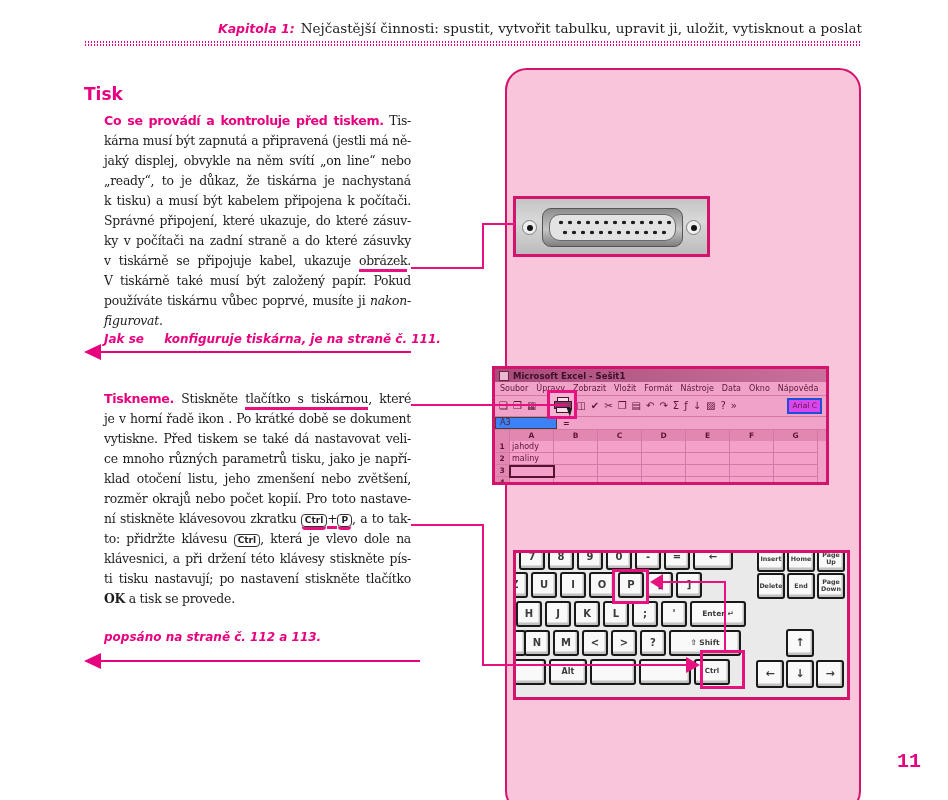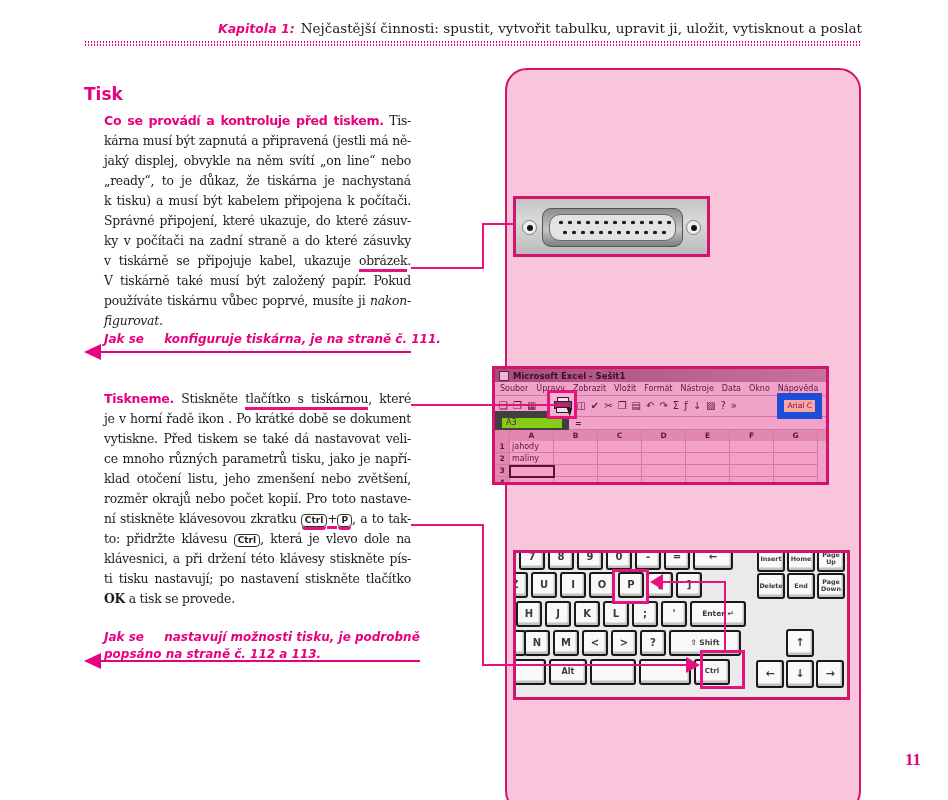--- a/index.html
+++ b/index.html
@@ -95,26 +95,26 @@
   .xtitle{height:13px;background:linear-gradient(90deg,#a84d79,#c9719c);display:flex;
           align-items:center;gap:4px;padding:0 4px;font-size:8.5px;font-weight:700;color:#3f0d2b;}
   .xticon{width:8px;height:8px;background:#e9b7cf;border:1px solid #6d2048;flex:0 0 auto;}
   .xmenu{height:13px;display:flex;align-items:center;gap:8px;padding:0 5px;font-size:8px;
          border-bottom:1px solid var(--xline);}
   .xmenu-item{white-space:nowrap;}
   .xtools{height:20px;display:flex;align-items:center;gap:5px;padding:0 4px;font-size:10px;
           border-bottom:1px solid var(--xline);}
   .xicon{display:inline-block;line-height:1;}
   .xslot{display:inline-block;width:30px;height:1px;}
-  .xfont{margin-left:auto;font-size:7.5px;border:7px solid #1d4ed8;background:#fca5a5;
+  .xfont{margin-left:auto;font-size:7.5px;border:2px solid #1d4ed8;background:#d946ef;
          padding:0 3px;height:12px;line-height:12px;white-space:nowrap;overflow:hidden;
          max-width:40px;}
   .xformula{height:12px;display:flex;align-items:center;gap:6px;
             border-bottom:1px solid var(--xline);font-size:8px;}
-  .xname{width:56px;height:10px;line-height:10px;background:#84cc16;border:7px solid #404040;
+  .xname{width:56px;height:10px;line-height:10px;background:#3b82f6;border:1px solid #404040;
          padding-left:4px;}
   .xeq{font-size:8px;font-weight:700;}
   .xgrid{position:relative;}
   .xhead{display:flex;height:11px;background:var(--xhead);font-size:7.5px;font-weight:700;}
   .xcorner{width:15px;border-right:1px solid var(--xline);box-sizing:border-box;}
   .xcols{display:flex;}
   .xcol{width:44px;text-align:center;line-height:11px;border-right:1px solid var(--xline);
         box-sizing:border-box;}
   .xcol.xpart{width:8px;border-right:none;}
   .xbody{}
@@ -181,22 +181,22 @@
   .c-ct-v {left:482px;top:524px;width:1.8px;height:141px;}
   .c-ct-h2{left:482px;top:664px;width:204px;height:1.8px;}
   .c-p-h  {left:662px;top:581px;width:64px;height:1.8px;}
   .c-p-v  {left:724px;top:581px;width:1.8px;height:70px;}
   .ah{position:absolute;width:0;height:0;z-index:6;}
   .ah-ctrl{left:686px;top:657px;border-top:8px solid transparent;
            border-bottom:8px solid transparent;border-left:14px solid #e7127f;}
   .ah-p{left:650px;top:574px;border-top:8px solid transparent;
         border-bottom:8px solid transparent;border-right:13px solid #e7127f;}
 
-  .pagenum{position:absolute;right:27px;top:750px;font-family:Liberation Serif, serif;
-           font-weight:700;font-size:17px;color:var(--pink);}
+  .pagenum{position:absolute;right:27px;top:750px;font-family:Liberation Mono, monospace;
+           font-weight:700;font-size:20px;color:var(--pink);}
 </style>
 </head>
 <body>
 
 <div id="page">
 
   <div class="hdr">
     <span class="hdr-chapter">Kapitola 1:</span><span class="hdr-title">Nejčastější činnosti: spustit, vytvořit tabulku, upravit ji, uložit, vytisknout a poslat</span>
   </div>
   <div class="dotrule">
@@ -233,21 +233,20 @@
       <div class="pline"><span class="r-n">klad otočení listu, jeho zmenšení nebo zvětšení,</span></div>
       <div class="pline"><span class="r-n">rozměr okrajů nebo počet kopií. Pro toto nastave-</span></div>
       <div class="pline"><span class="r-n">ní stiskněte klávesovou zkratku </span><span class="r-keyu">Ctrl</span><span class="r-nu">+</span><span class="r-keyu">P</span><span class="r-n">, a to tak-</span></div>
       <div class="pline"><span class="r-n">to: přidržte klávesu </span><span class="r-key">Ctrl</span><span class="r-n">, která je vlevo dole na</span></div>
       <div class="pline"><span class="r-n">klávesnici, a při držení této klávesy stiskněte pís-</span></div>
       <div class="pline"><span class="r-n">ti tisku nastavují; po nastavení stiskněte tlačítko</span></div>
       <div class="pline"><span class="r-b">OK</span><span class="r-n"> a tisk se provede.</span></div>
     </div>
 
   <div class="note n2">
-      <div class="pline"><span class="r-bi">Jak se </span><span class="r-bih">nastavují možnosti tisku</span><span class="r-bi">, je podrobně</span></div>
       <div class="pline"><span class="r-bi">popsáno na straně č. 112 a 113.</span></div>
     </div>
   <div class="note-line nl2"></div>
   <div class="note-arrow na2"></div>
 
   <div class="panel"></div>
 
   <div class="portbox">
     <div class="port-metal">
       <div class="port-inner">

